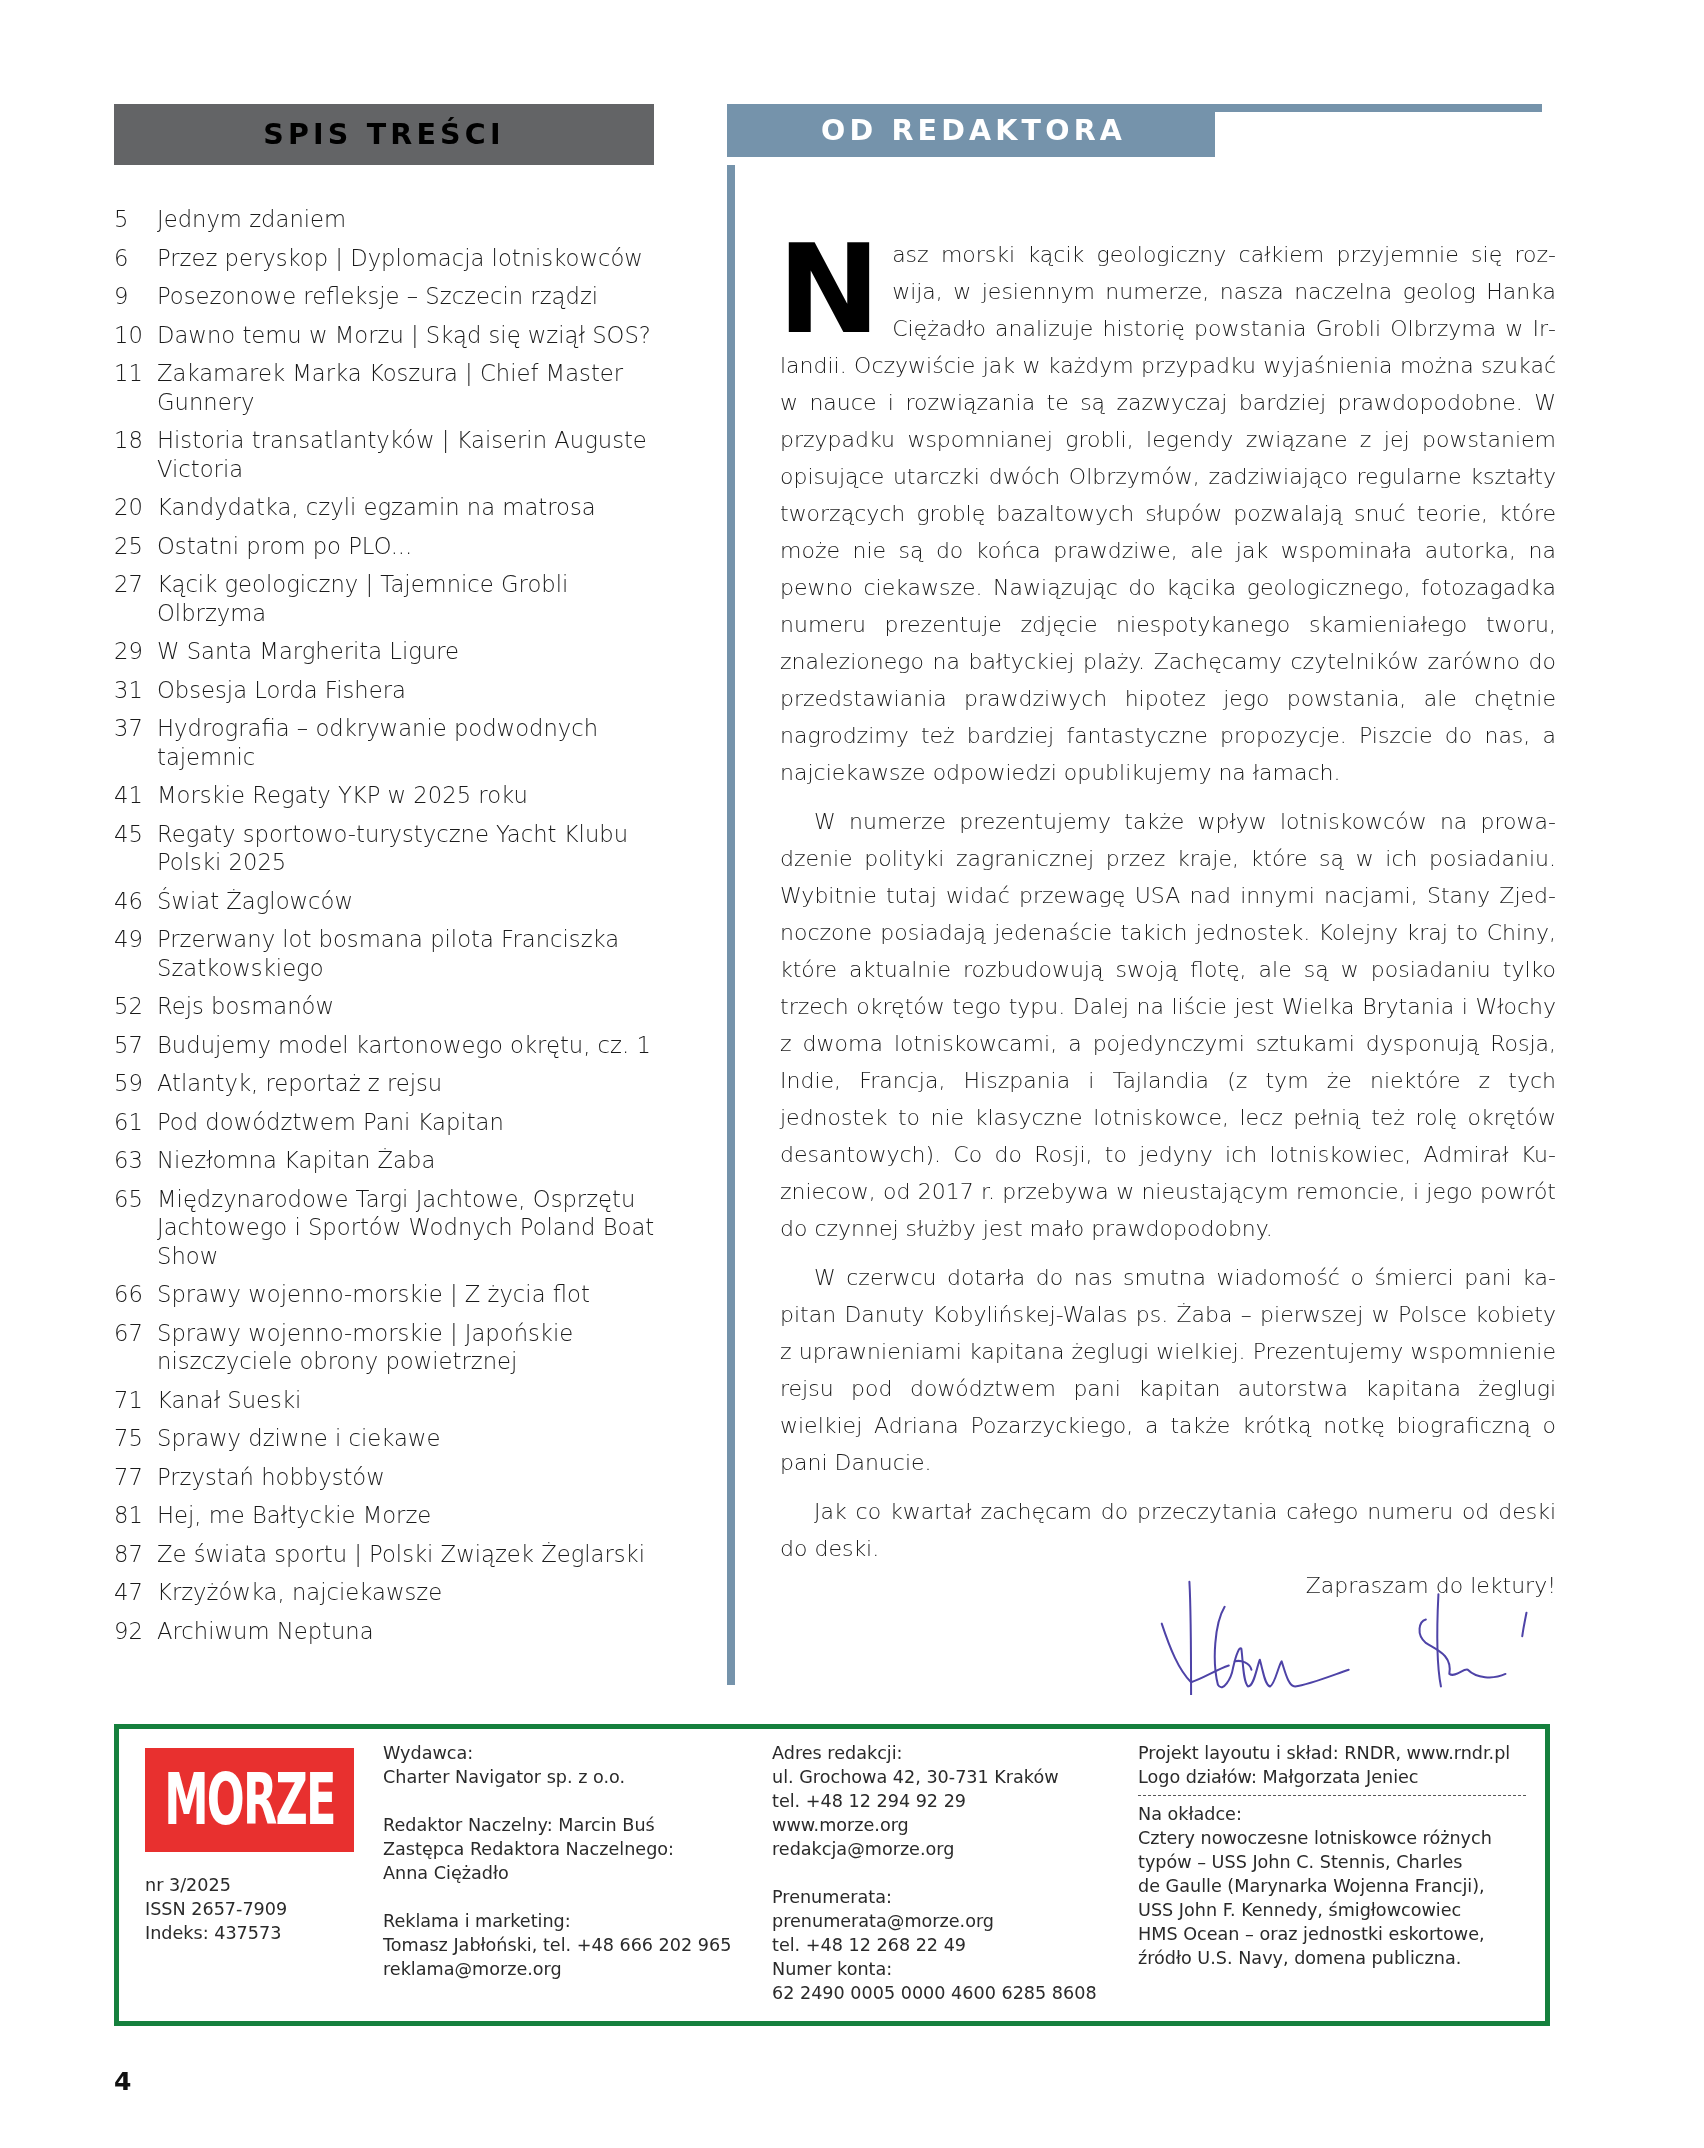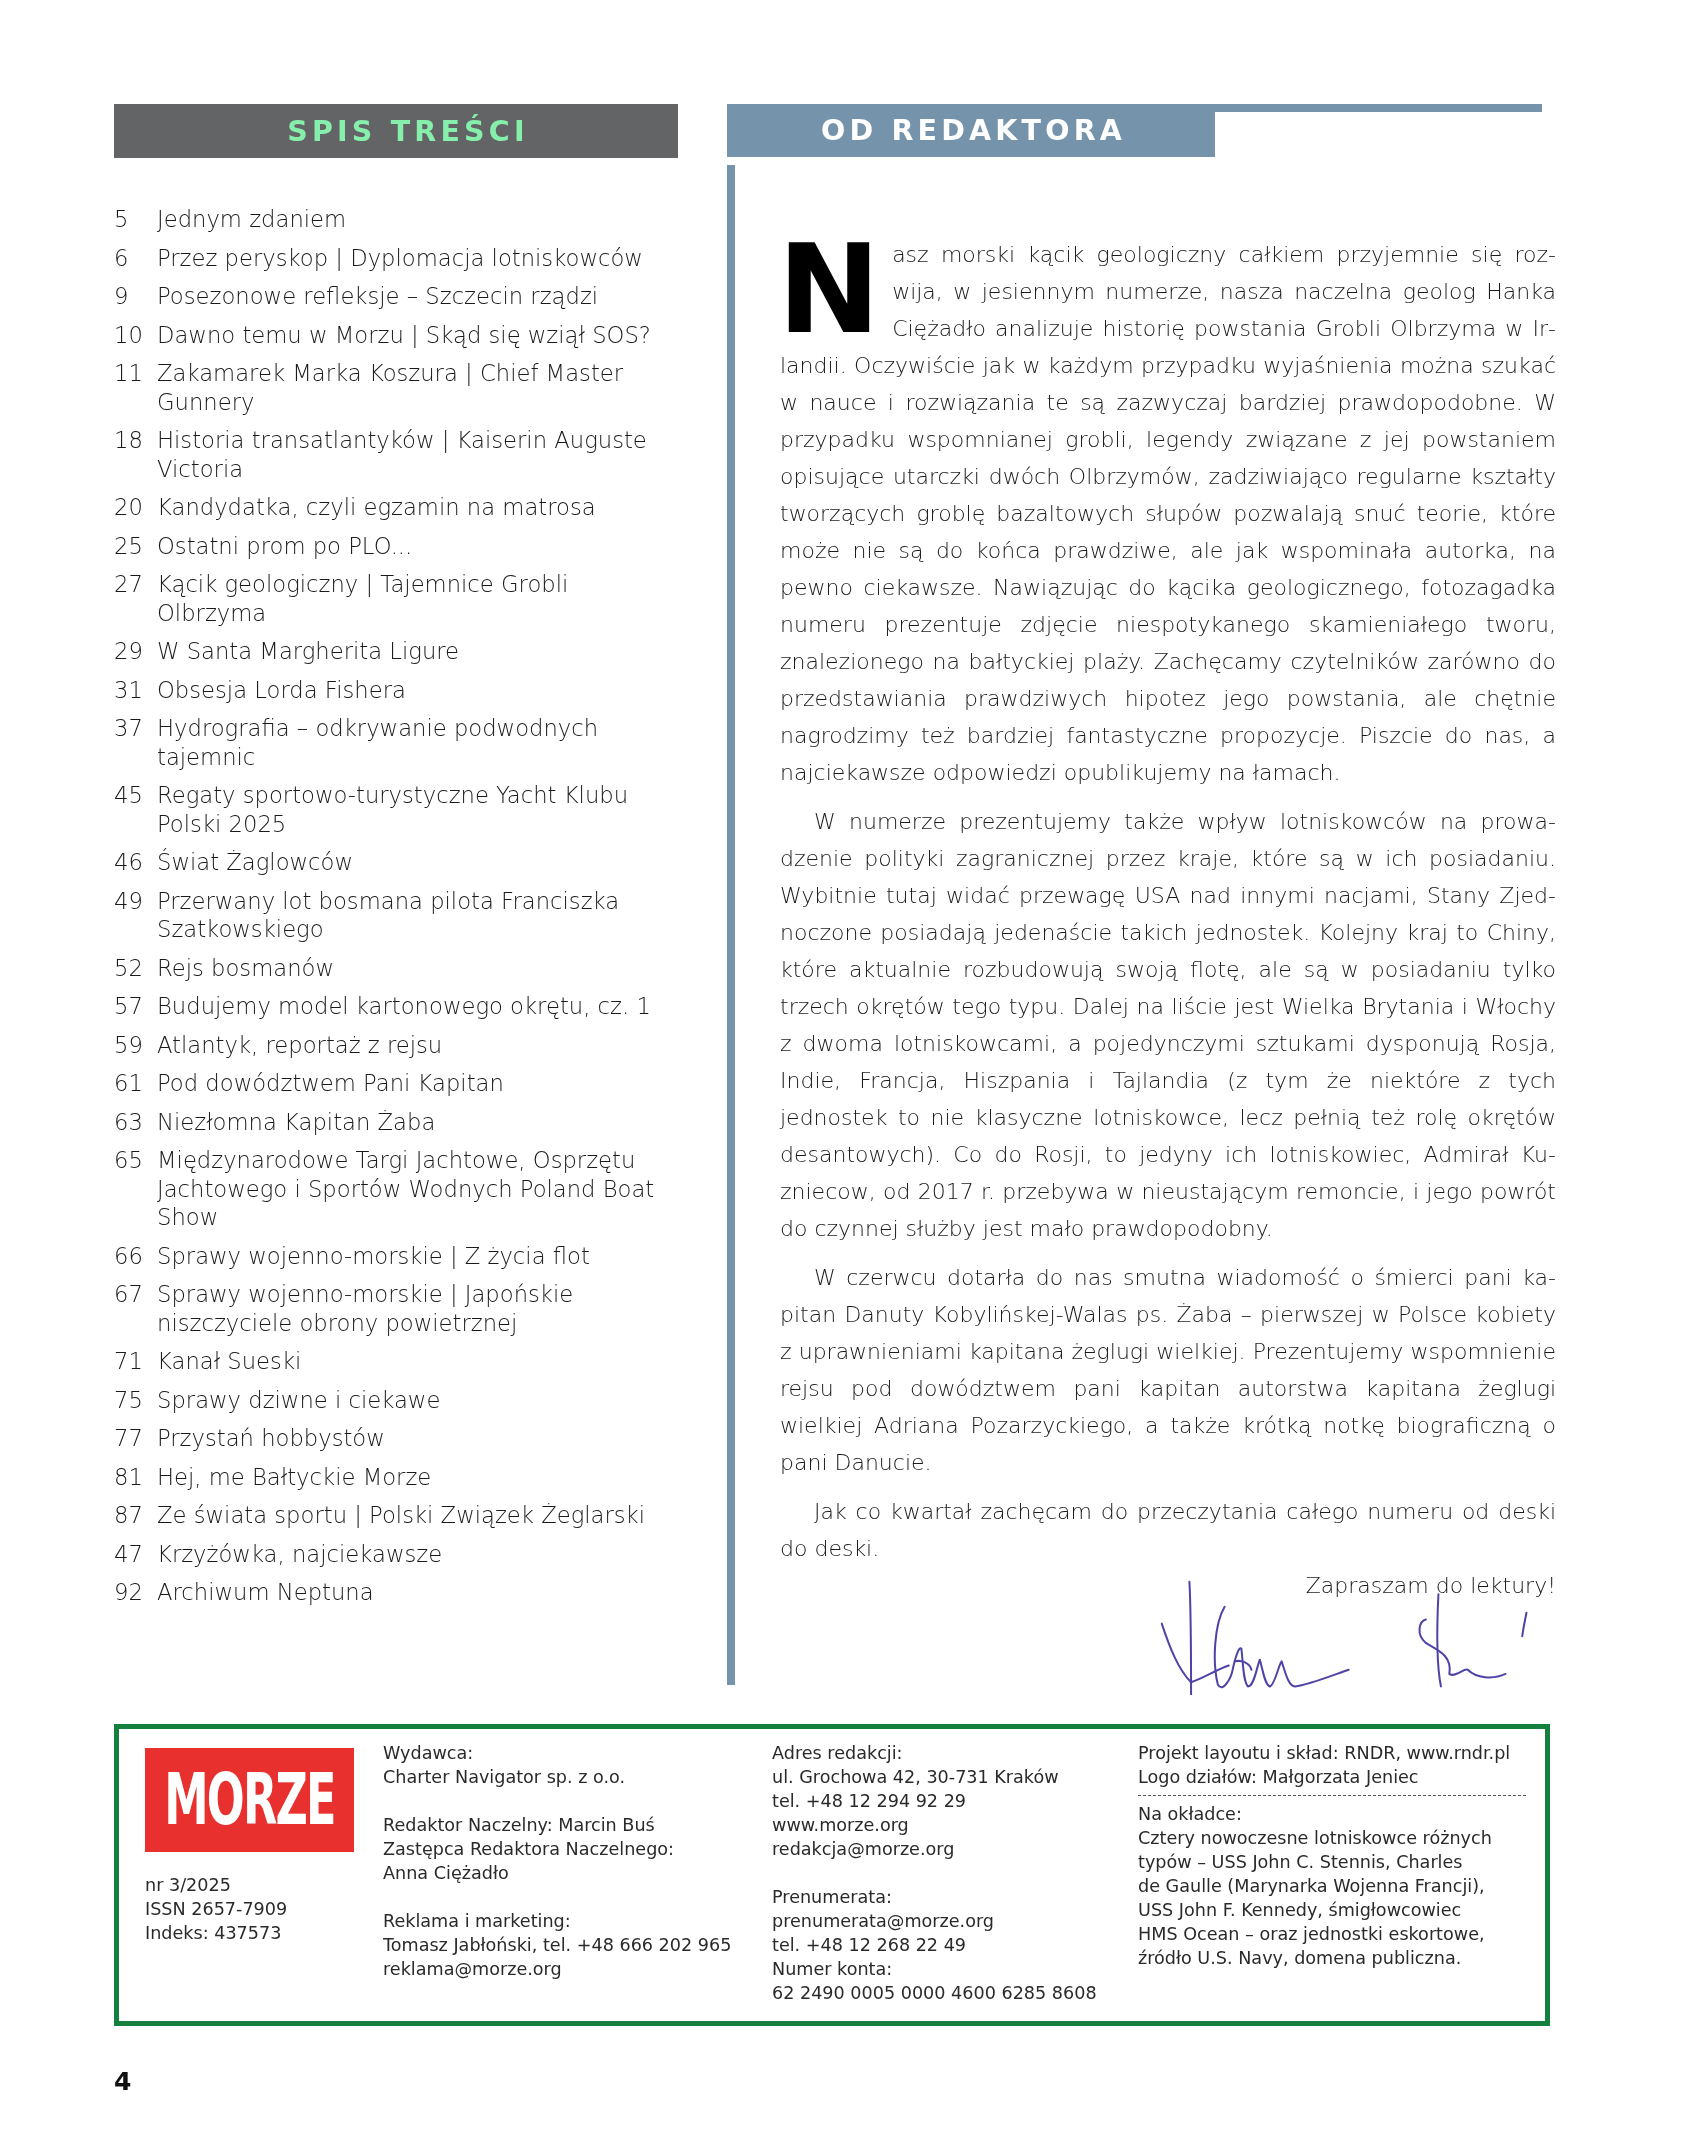--- a/index.html
+++ b/index.html
@@ -1,22 +1,22 @@
 <!DOCTYPE html>
 <html style="font-size:13.4px"><head>
 <meta charset="utf-8">
 <style>
   html, body { margin: 0; padding: 0; background: #ffffff; }
   body { width: 1704px; height: 2148px; position: relative; overflow: hidden;
          font-family: "DejaVu Sans", sans-serif; color: #1a1a1a; }
 
   
-  .toc-header { position: absolute; left: 114px; top: 104px; width: 540px; height: 54px;
-                background: #636466; color: #86efac; display: flex; align-items: center; justify-content: center;
-                font-family: "DejaVu Sans", sans-serif; font-weight: bold; font-size: 28.5px; letter-spacing: 4.2px; padding-left: 24px; }
+  .toc-header { position: absolute; left: 114px; top: 104px; width: 540px; height: 61px;
+                background: #636466; color: #000000; display: flex; align-items: center; justify-content: center;
+                font-family: "DejaVu Sans", sans-serif; font-weight: bold; font-size: 28.5px; letter-spacing: 4.2px; }
   .toc-list { position: absolute; left: 114px; top: 205px; width: 571px; margin: 0; padding: 0; list-style: none; }
   .toc-item { display: flex; font-size: 22.7px; line-height: 28.5px; margin-bottom: 10px; font-weight: 300; }
   .toc-num { width: 43px; flex: 0 0 43px; }
   .toc-title { flex: 1; padding-right: 8.4px; }
 
   
   .ed-topbar { position: absolute; left: 727px; top: 104px; width: 815px; height: 7.6px; background: #7593ab; }
   .ed-tab { position: absolute; left: 727px; top: 104px; width: 488px; height: 53px; background: #7593ab;
             color: #fff; display: flex; align-items: center; box-sizing: border-box; padding-left: 94px;
             font-weight: bold; font-size: 28.5px; letter-spacing: 4.2px; }
@@ -98,20 +98,24 @@
     </li>
     <li class="toc-item">
       <span class="toc-num">31</span>
       <span class="toc-title">Obsesja Lorda Fishera</span>
     </li>
     <li class="toc-item">
       <span class="toc-num">37</span>
       <span class="toc-title">Hydrografia – odkrywanie podwodnych tajemnic</span>
     </li>
     <li class="toc-item">
+      <span class="toc-num">41</span>
+      <span class="toc-title">Morskie Regaty YKP w 2025 roku</span>
+    </li>
+    <li class="toc-item">
       <span class="toc-num">45</span>
       <span class="toc-title">Regaty sportowo-turystyczne Yacht Klubu Polski 2025</span>
     </li>
     <li class="toc-item">
       <span class="toc-num">46</span>
       <span class="toc-title">Świat Żaglowców</span>
     </li>
     <li class="toc-item">
       <span class="toc-num">49</span>
       <span class="toc-title">Przerwany lot bosmana pilota Franciszka Szatkowskiego</span>

